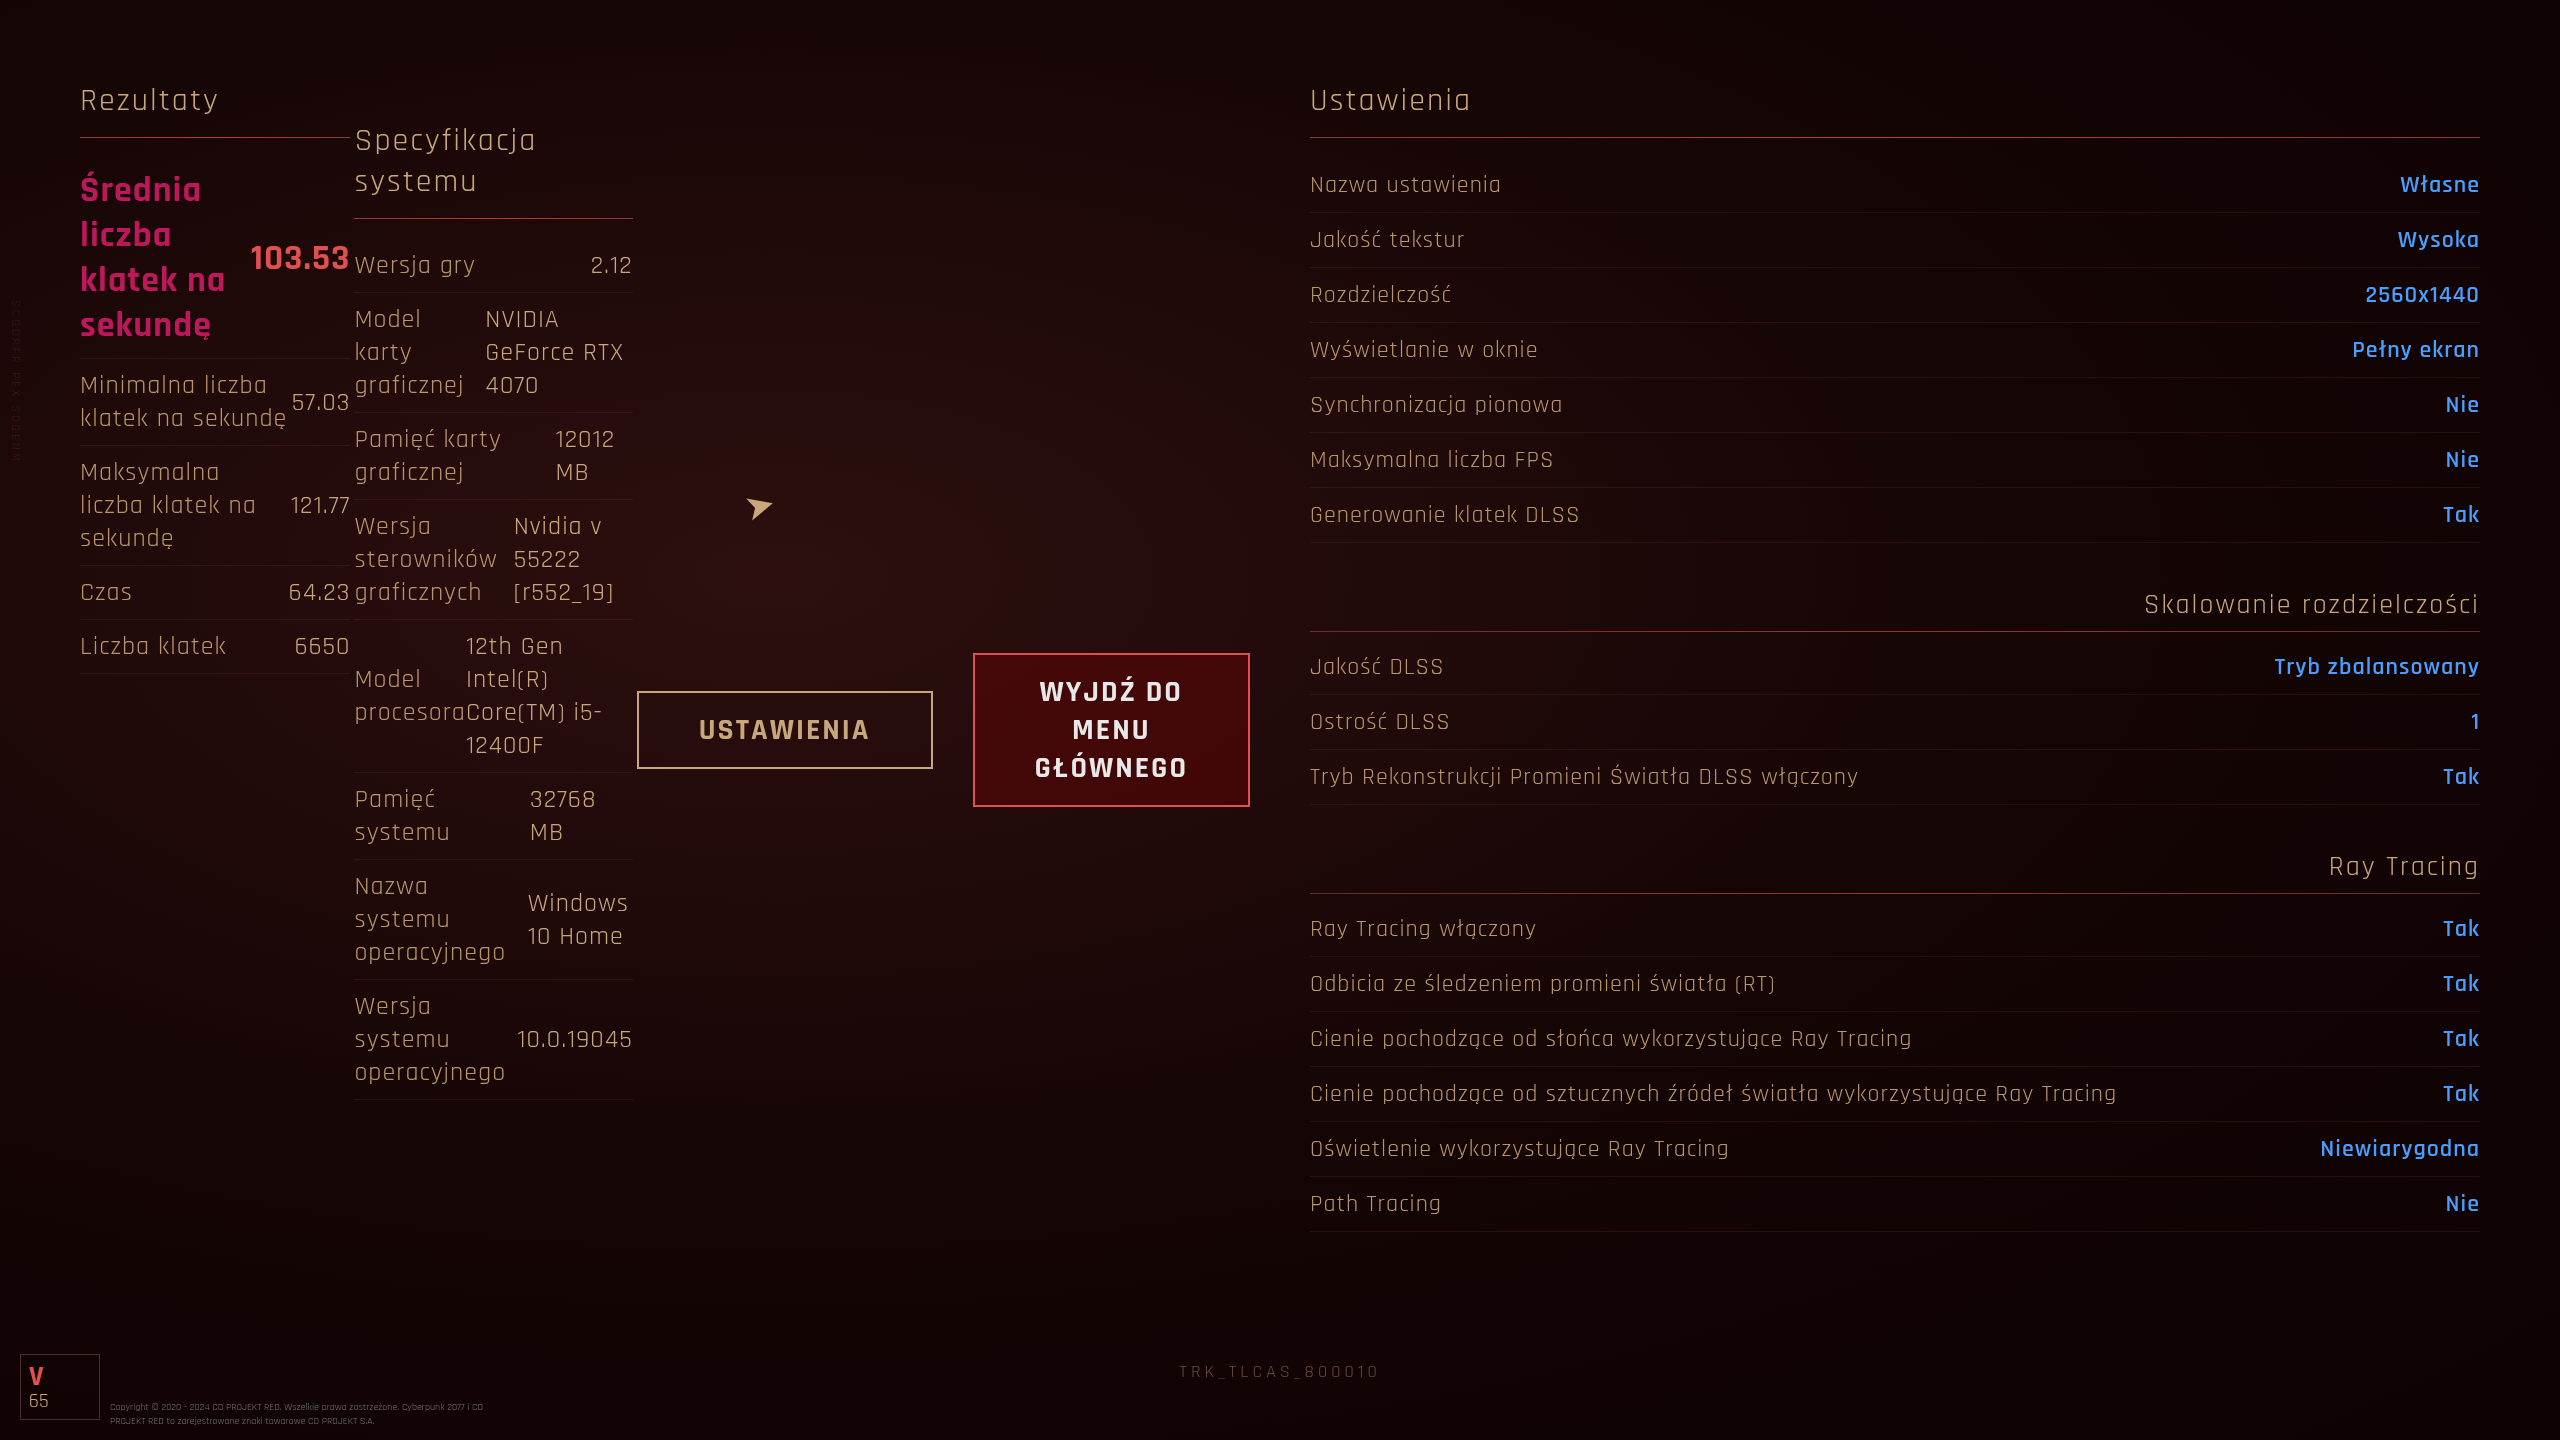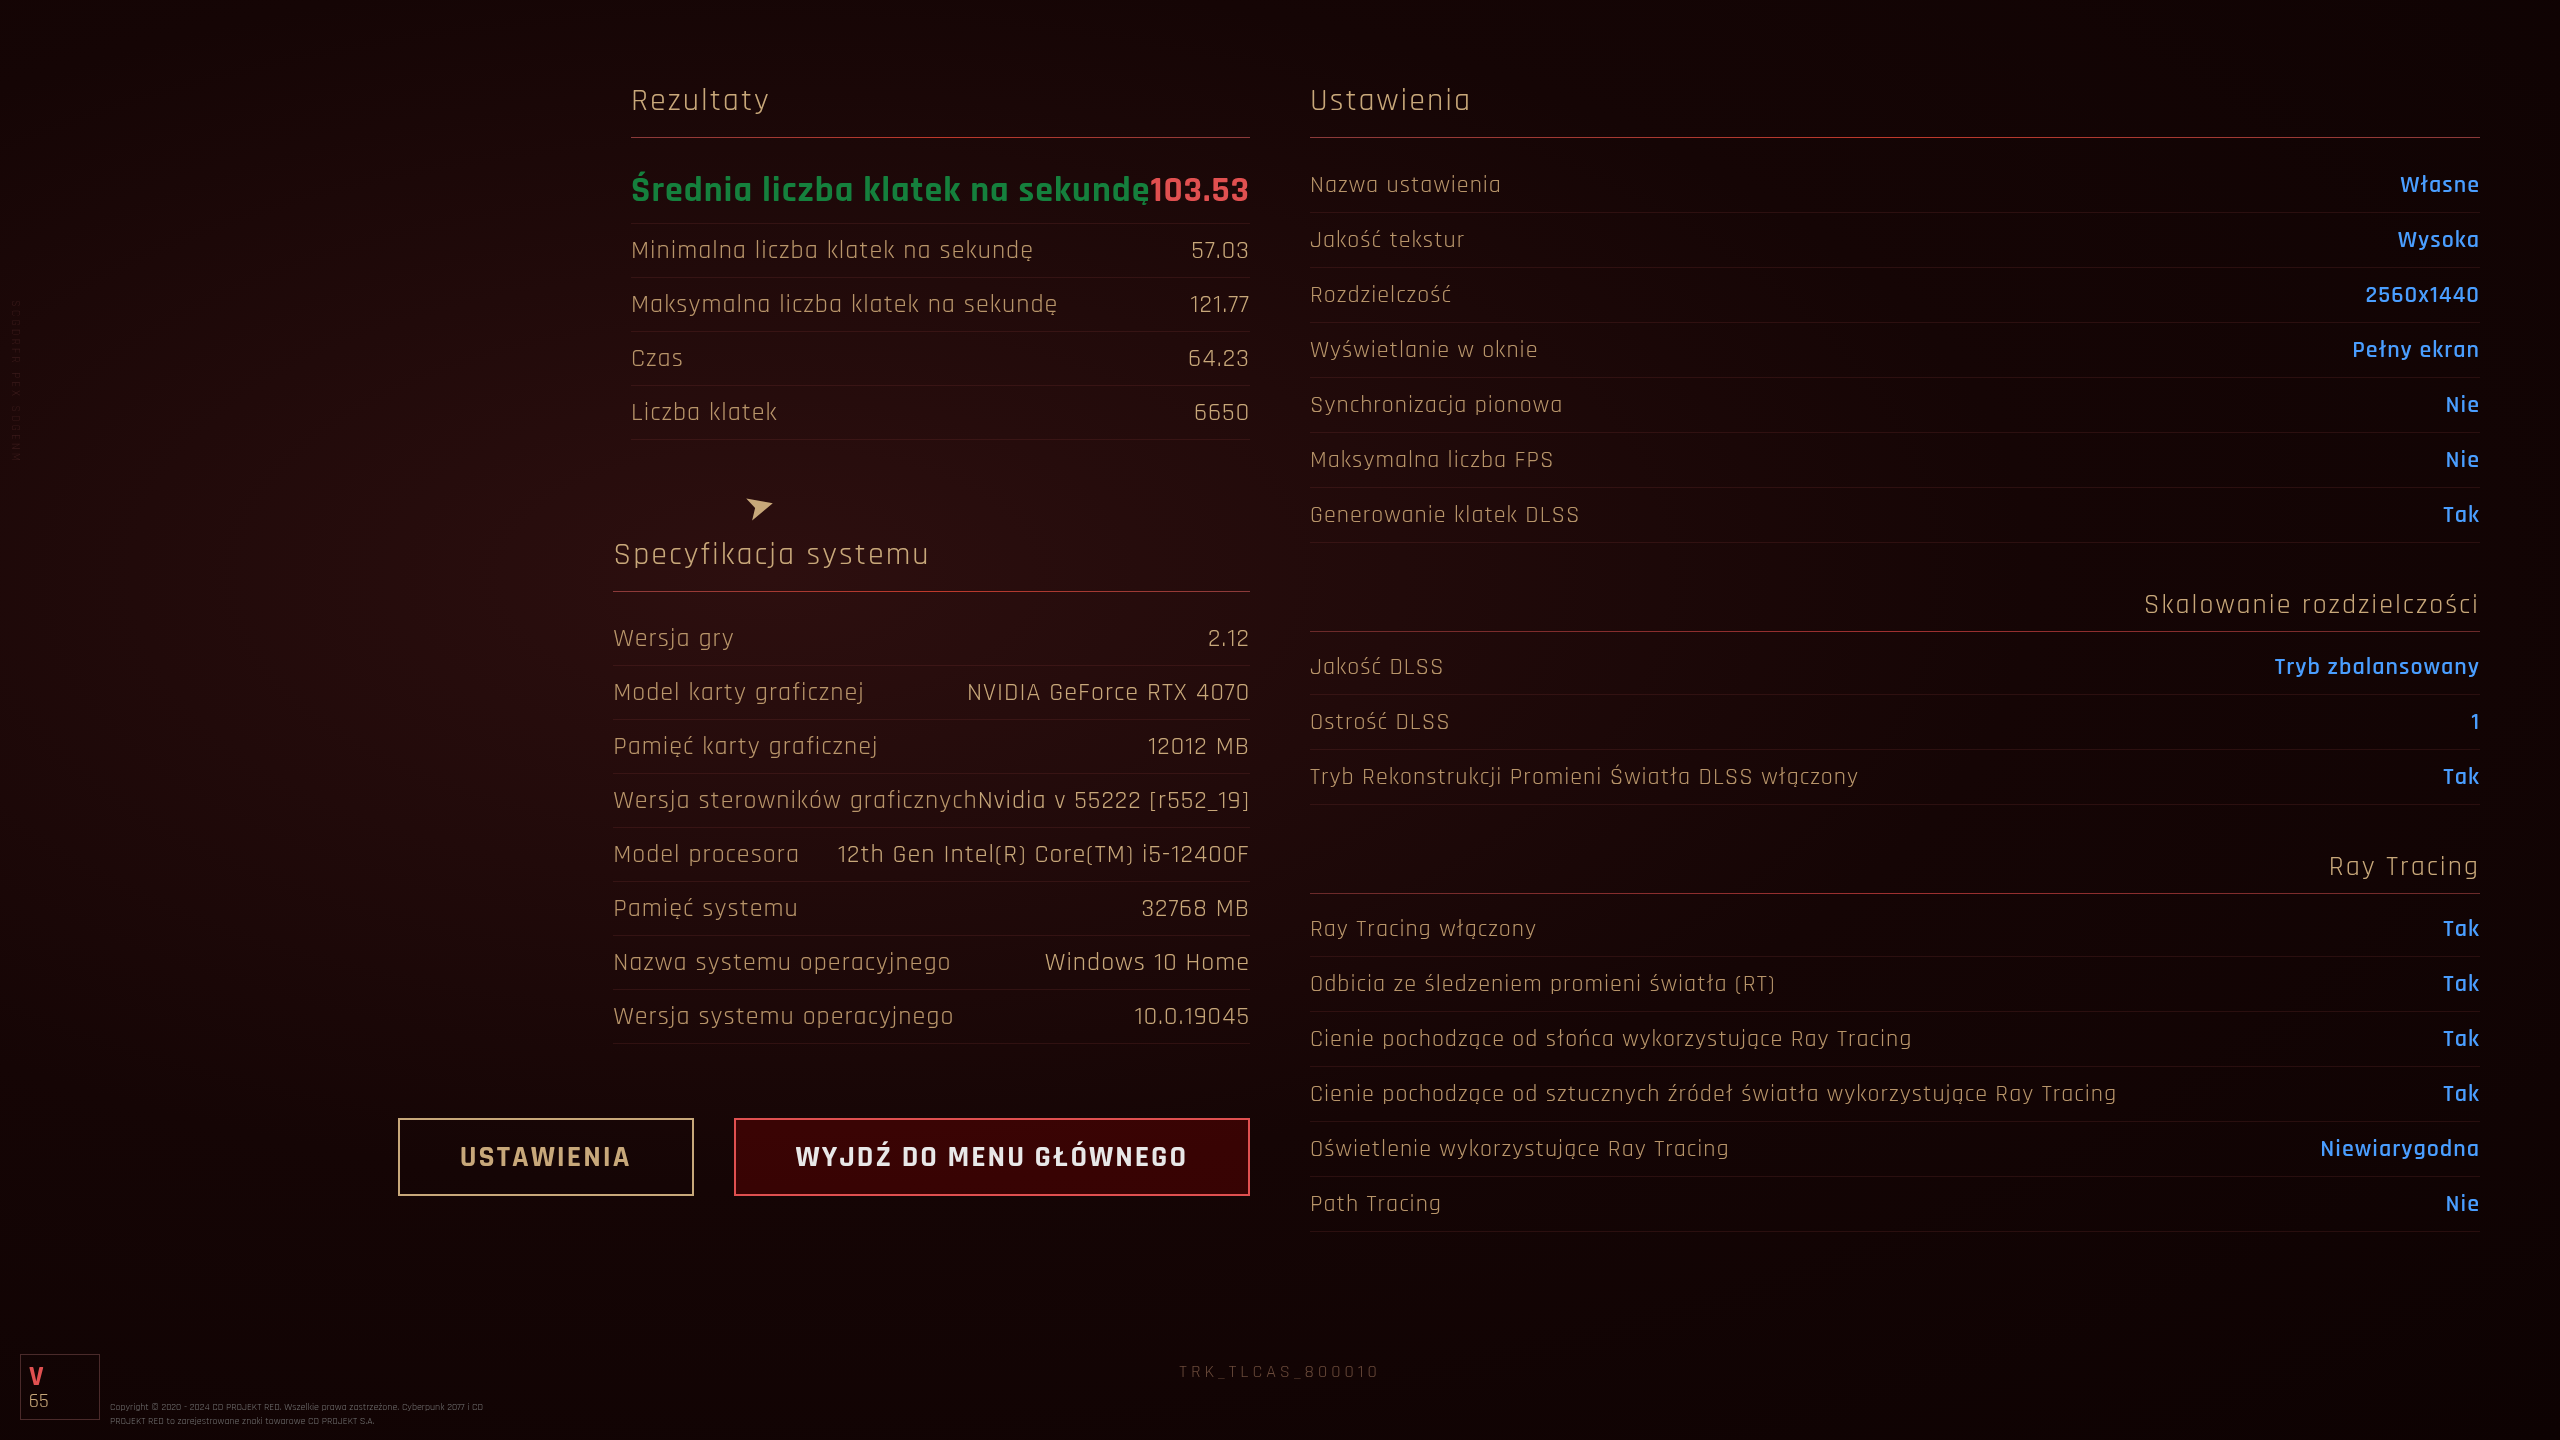--- a/index.html
+++ b/index.html
@@ -19,23 +19,22 @@
       display: flex;
       width: 100%;
       height: 100%;
       padding: 40px 80px 80px 80px;
       gap: 60px;
     }
 
     .left-panel {
       flex: 1;
       display: flex;
-      flex-direction: column;
-      gap: 14px;
-      align-items: flex-end;
+      flex-direction: row;
+      gap: 4px;
     }
 
     .right-panel {
       flex: 1;
       display: flex;
       flex-direction: column;
       gap: 0;
     }
 
     .section-title {
@@ -56,21 +55,21 @@
 
     .result-row {
       display: flex;
       justify-content: space-between;
       align-items: center;
       padding: 10px 0;
       border-bottom: 1px solid rgba(139, 58, 58, 0.2);
     }
 
     .result-row.highlight .row-label {
-      color: #15803d;
+      color: #be185d;
       font-size: 36px;
       font-weight: 700;
       letter-spacing: 1px;
     }
 
     .result-row.highlight .row-value {
       color: #e05050;
       font-size: 36px;
       font-weight: 700;
     }

